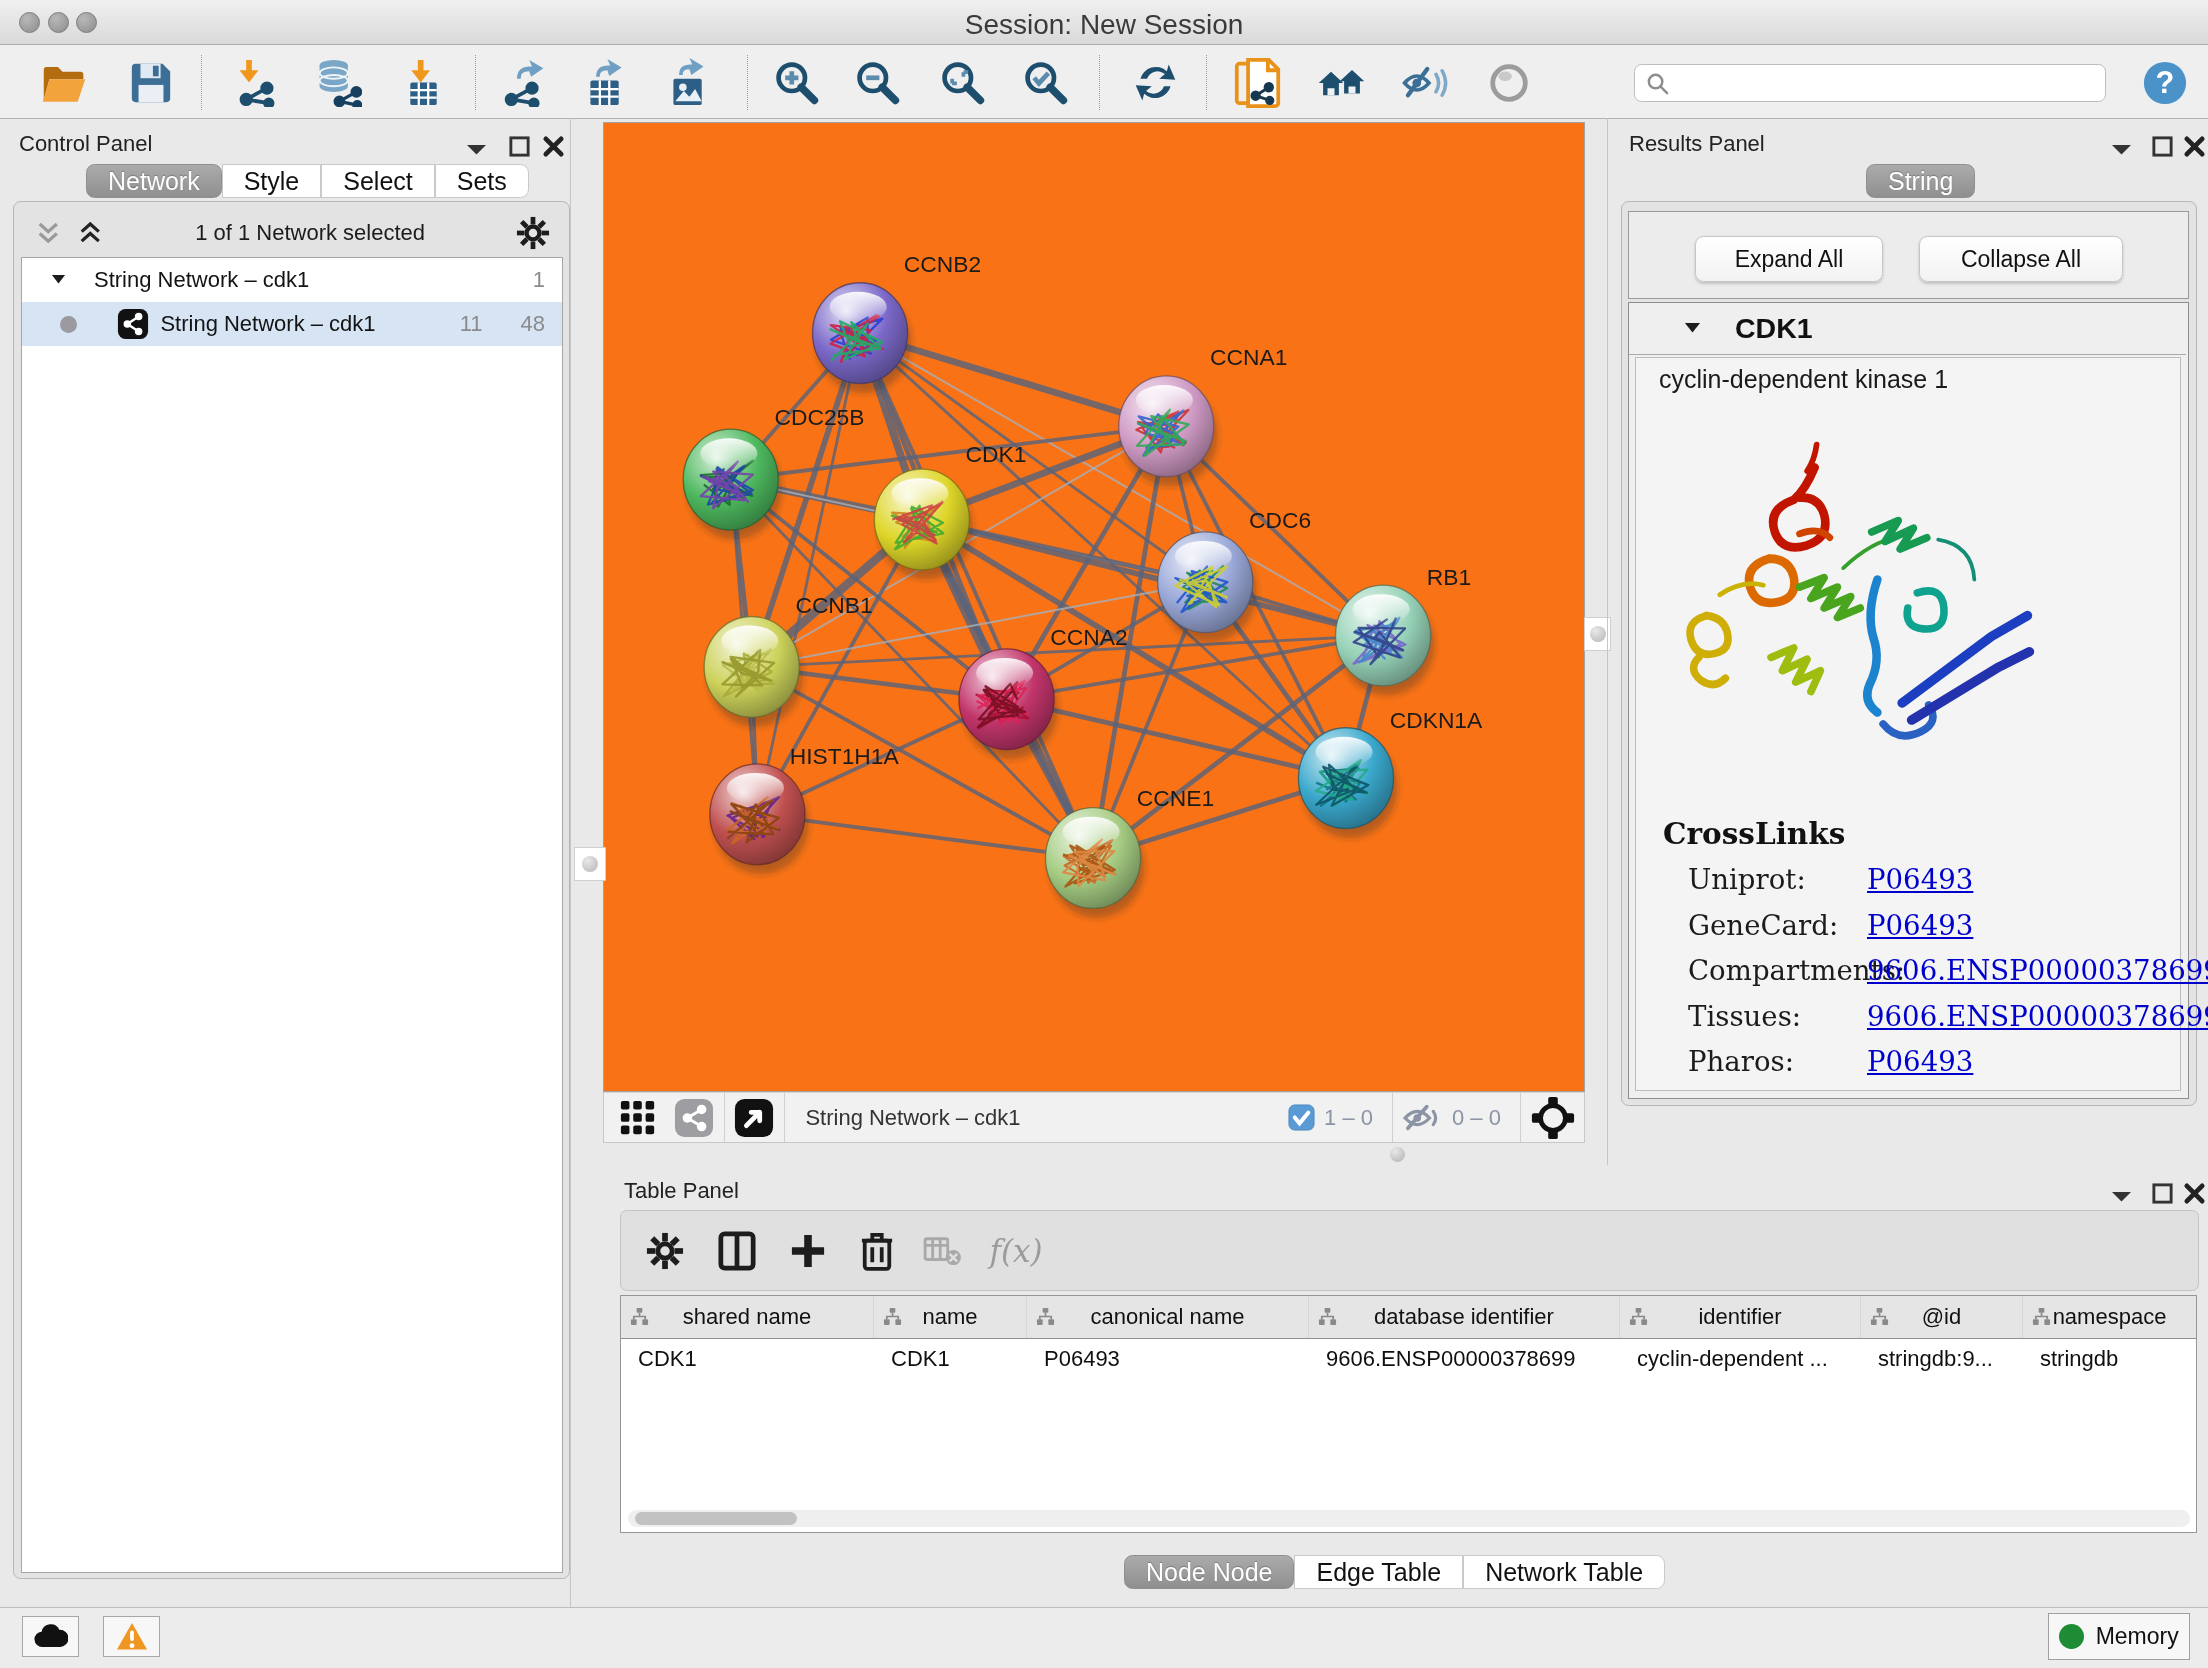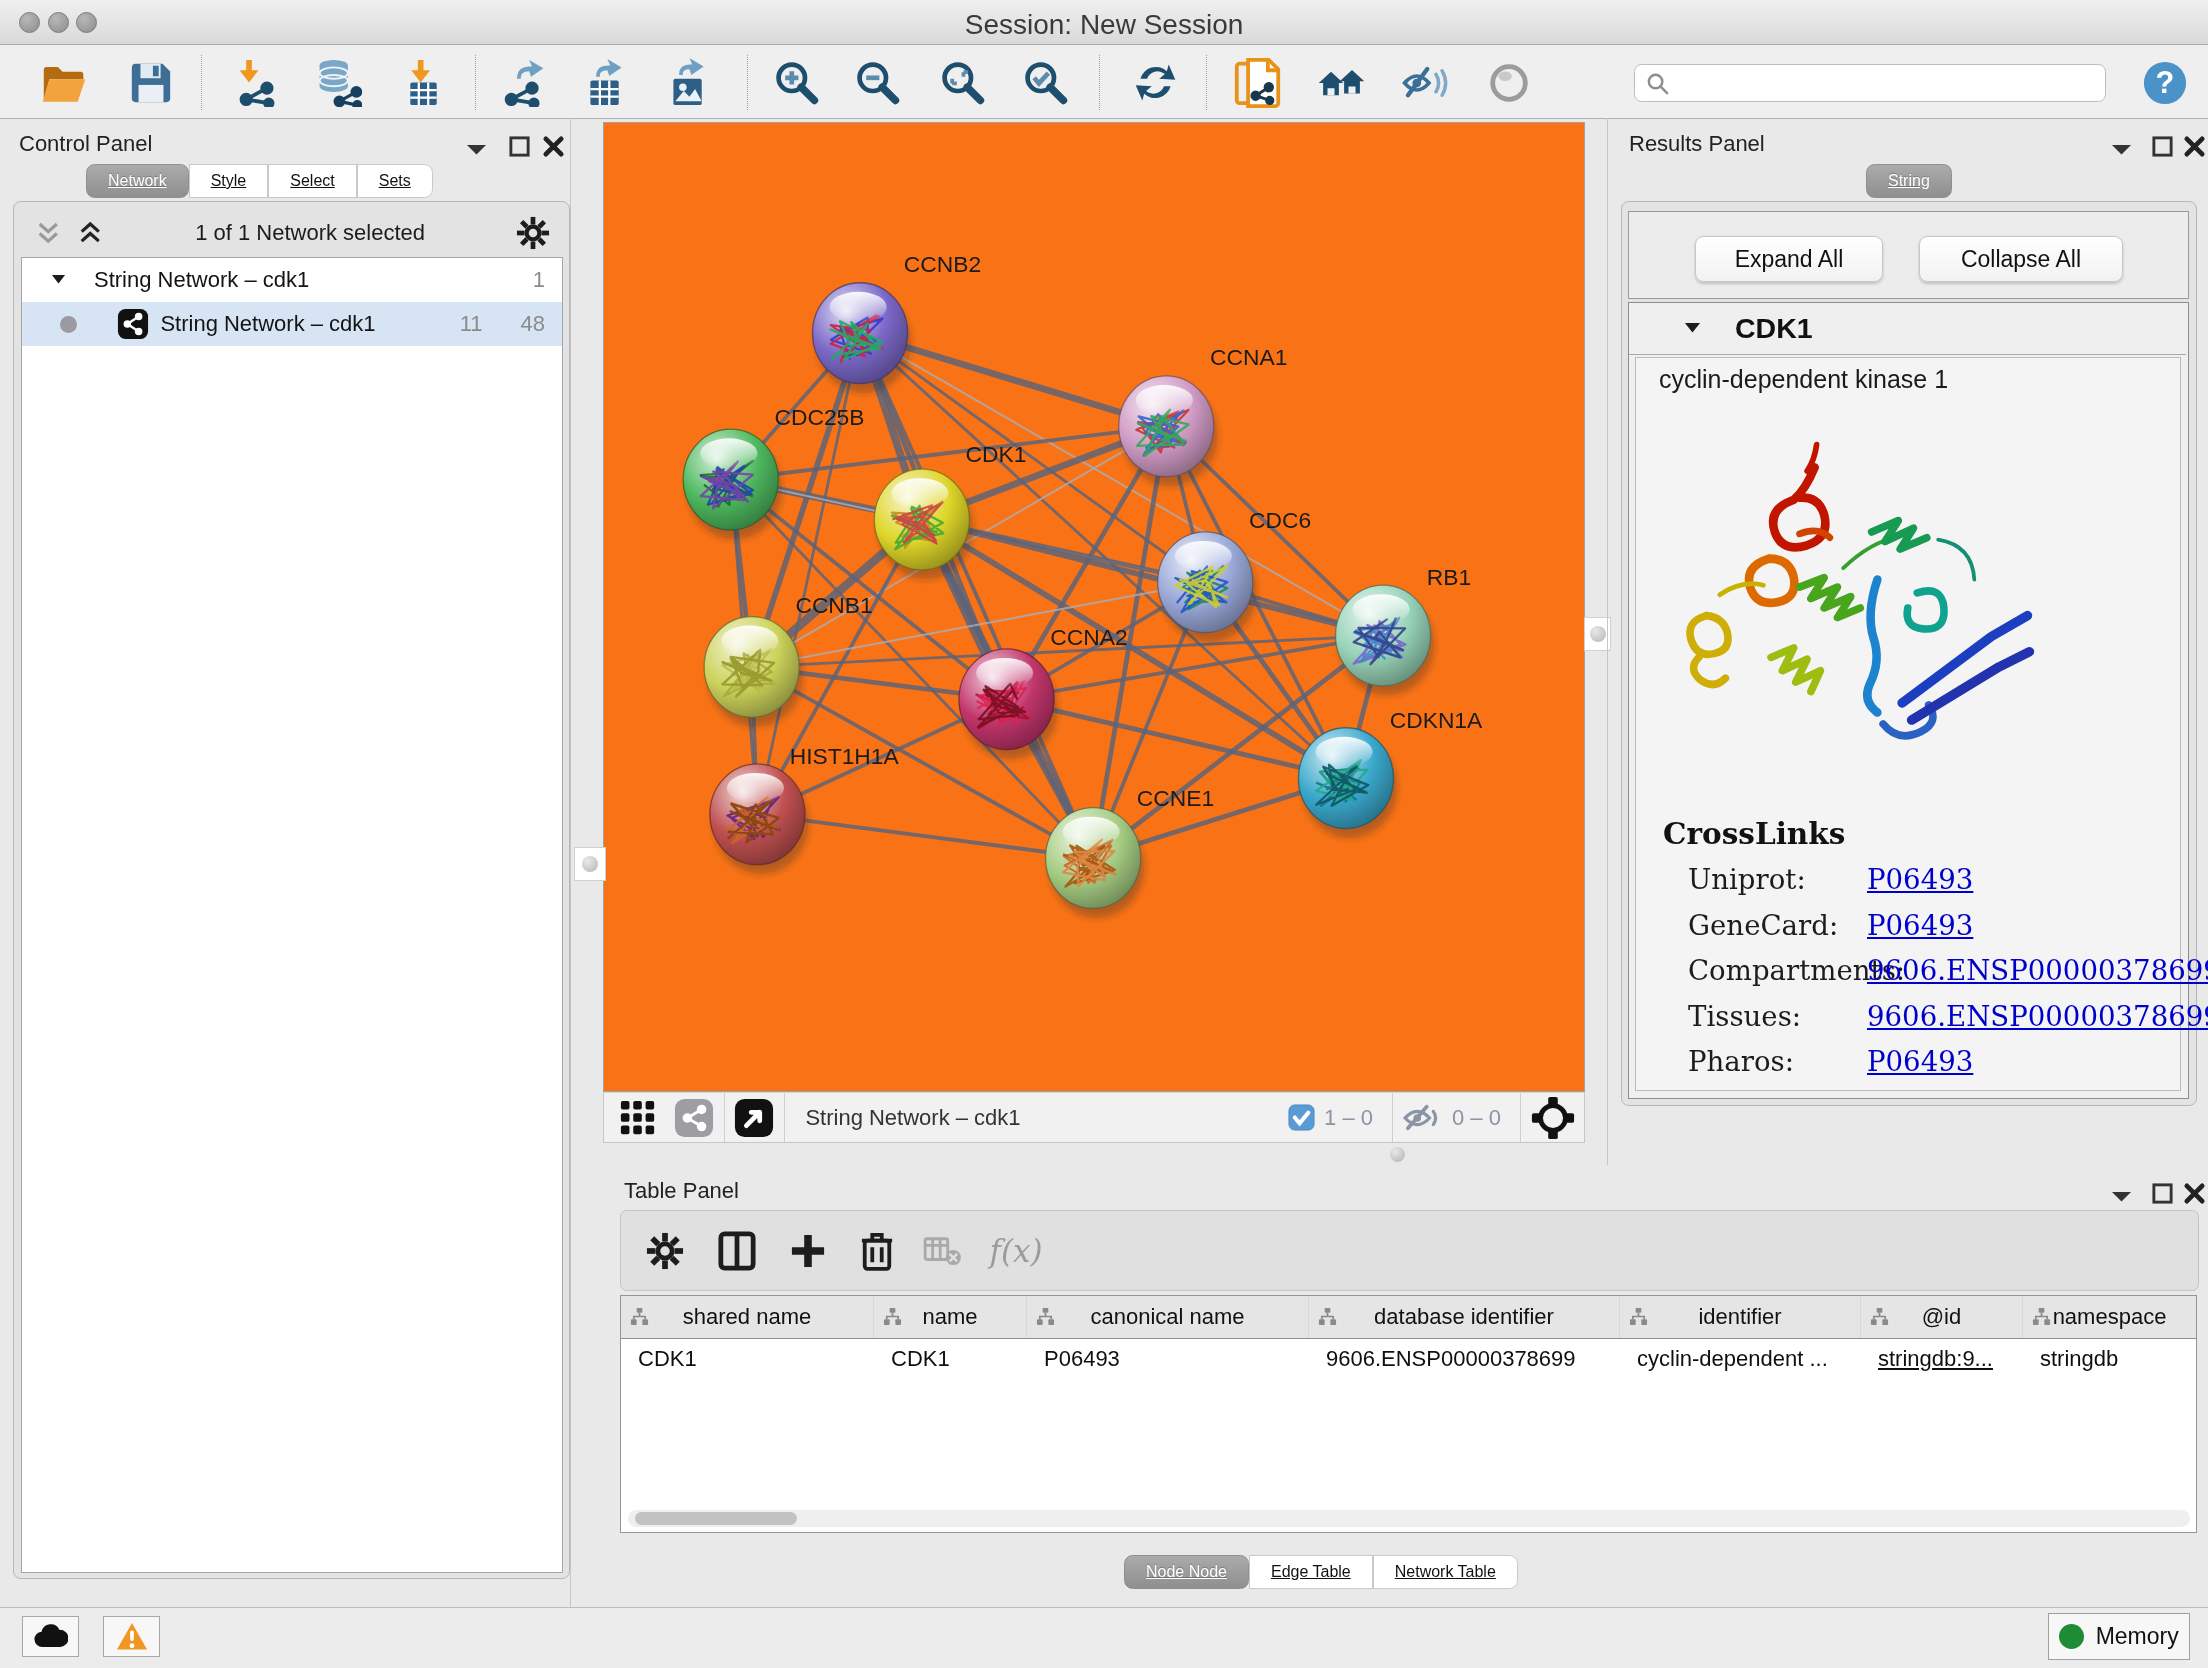--- a/index.html
+++ b/index.html
@@ -17,22 +17,22 @@
   #win-title{left:0;top:8.6px;width:2208px;text-align:center;font-size:28px;color:#3a3a3a;}
   
   #toolbar{left:0;top:45px;width:2208px;height:73px;background:#efefef;border-bottom:1px solid #b2b2b2;}
   .tbi{top:13.3px;width:49px;height:49px;display:flex;align-items:center;justify-content:center;}
   .tsep{top:9.5px;width:0;height:55px;border-left:1.9px dotted #9d9d9d;}
   #search-box{left:1634px;top:19px;width:472px;height:38px;background:#fff;border:1px solid #bdbdbd;
     border-radius:7.6px;display:flex;align-items:center;padding-left:9.5px;box-sizing:border-box;}
   #search-input{border:none;outline:none;font-size:21px;width:409px;background:transparent;}
   
   .panel-title{font-size:22px;color:#222;}
-  .tab{height:34px;border:1px solid #c9c9c9;background:#fff;color:#111;font-size:16px;
-    display:flex;align-items:center;justify-content:center;padding:0 21px;box-sizing:border-box;text-decoration:underline;}
+  .tab{height:34px;border:1px solid #c9c9c9;background:#fff;color:#111;font-size:25px;
+    display:flex;align-items:center;justify-content:center;padding:0 21px;box-sizing:border-box;}
   .tab.first{border-radius:8.6px 0 0 8.6px;}
   .tab.last{border-radius:0 8.6px 8.6px 0;}
   .tab.sel{background:linear-gradient(#ababab,#8f8f8f);color:#fff;border-color:#8f8f8f;
     text-shadow:0 -1px 1px rgba(0,0,0,.25);border-radius:8.6px;}
   .graybox{background:#e3e3e3;border:1px solid #b6b6b6;border-radius:7.6px;}
   
   #cp-tabs{left:86px;top:164px;display:flex;}
   #cp-box{left:13.3px;top:201px;width:555px;height:1376px;}
   #cp-selbar{left:21px;top:211px;width:540px;height:44px;display:flex;align-items:center;}
   #cp-status{font-size:22px;color:#1c1c1c;flex:1;text-align:center;}
@@ -828,21 +828,21 @@
         </svg>
         <span>namespace</span>
       </div>
     </div>
   <div id="tp-row">
       <div class="td" style="width: 253px;">CDK1</div>
       <div class="td" style="width: 153px;">CDK1</div>
       <div class="td" style="width: 282px;">P06493</div>
       <div class="td" style="width: 311px;">9606.ENSP00000378699</div>
       <div class="td" style="width: 241px;">cyclin-dependent ...</div>
-      <div class="td" style="width: 162px; text-decoration: underline;">stringdb:9...</div>
+      <div class="td" style="width: 162px;">stringdb:9...</div>
       <div class="td" style="width: 174px;">stringdb</div>
     </div>
 </div>
 <div id="tp-hscroll" class="abs"></div>
 <div id="tp-hthumb" class="abs"></div>
 <div id="tp-tabs" class="abs">
     <div class="tab sel first">Node Node</div>
     <div class="tab">Edge Table</div>
     <div class="tab last">Network Table</div>
   </div>

